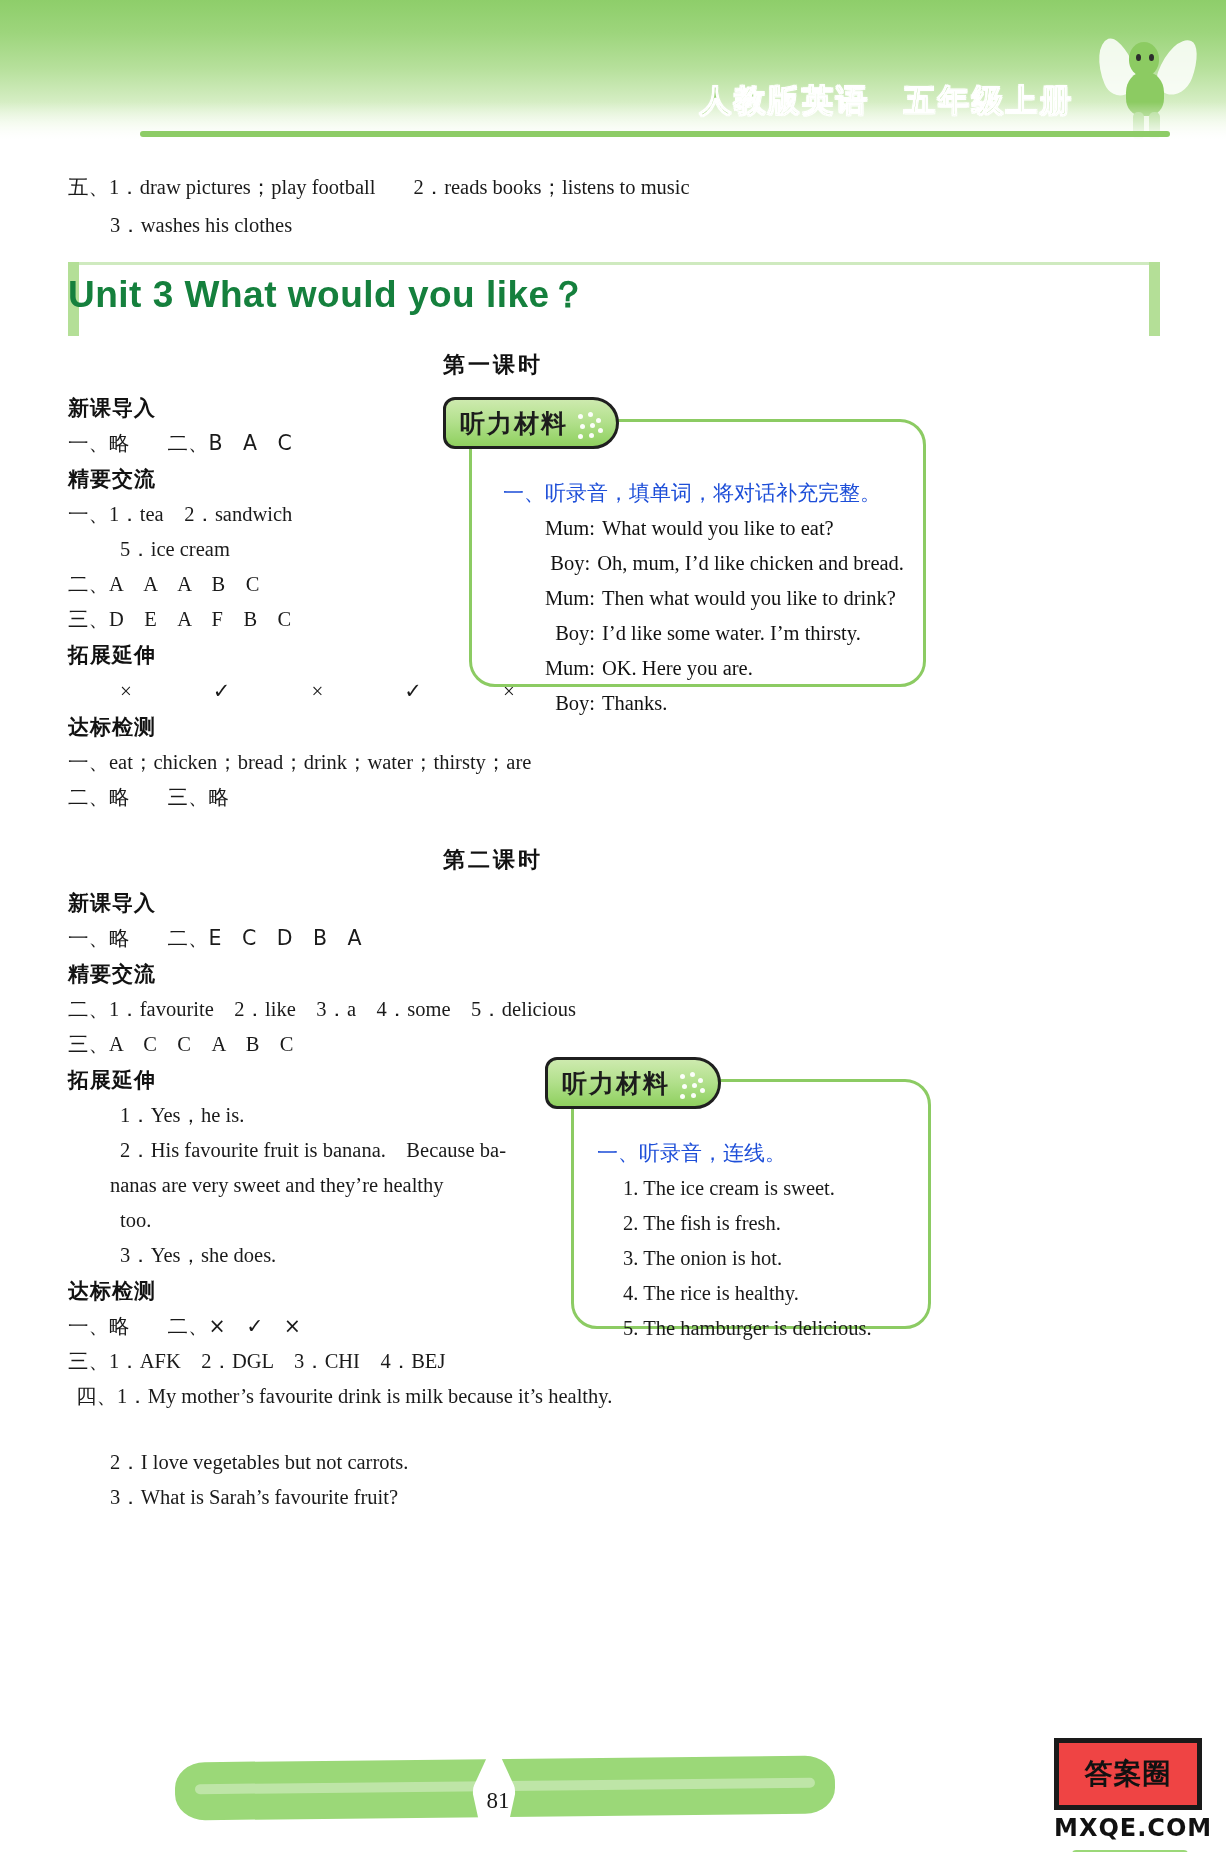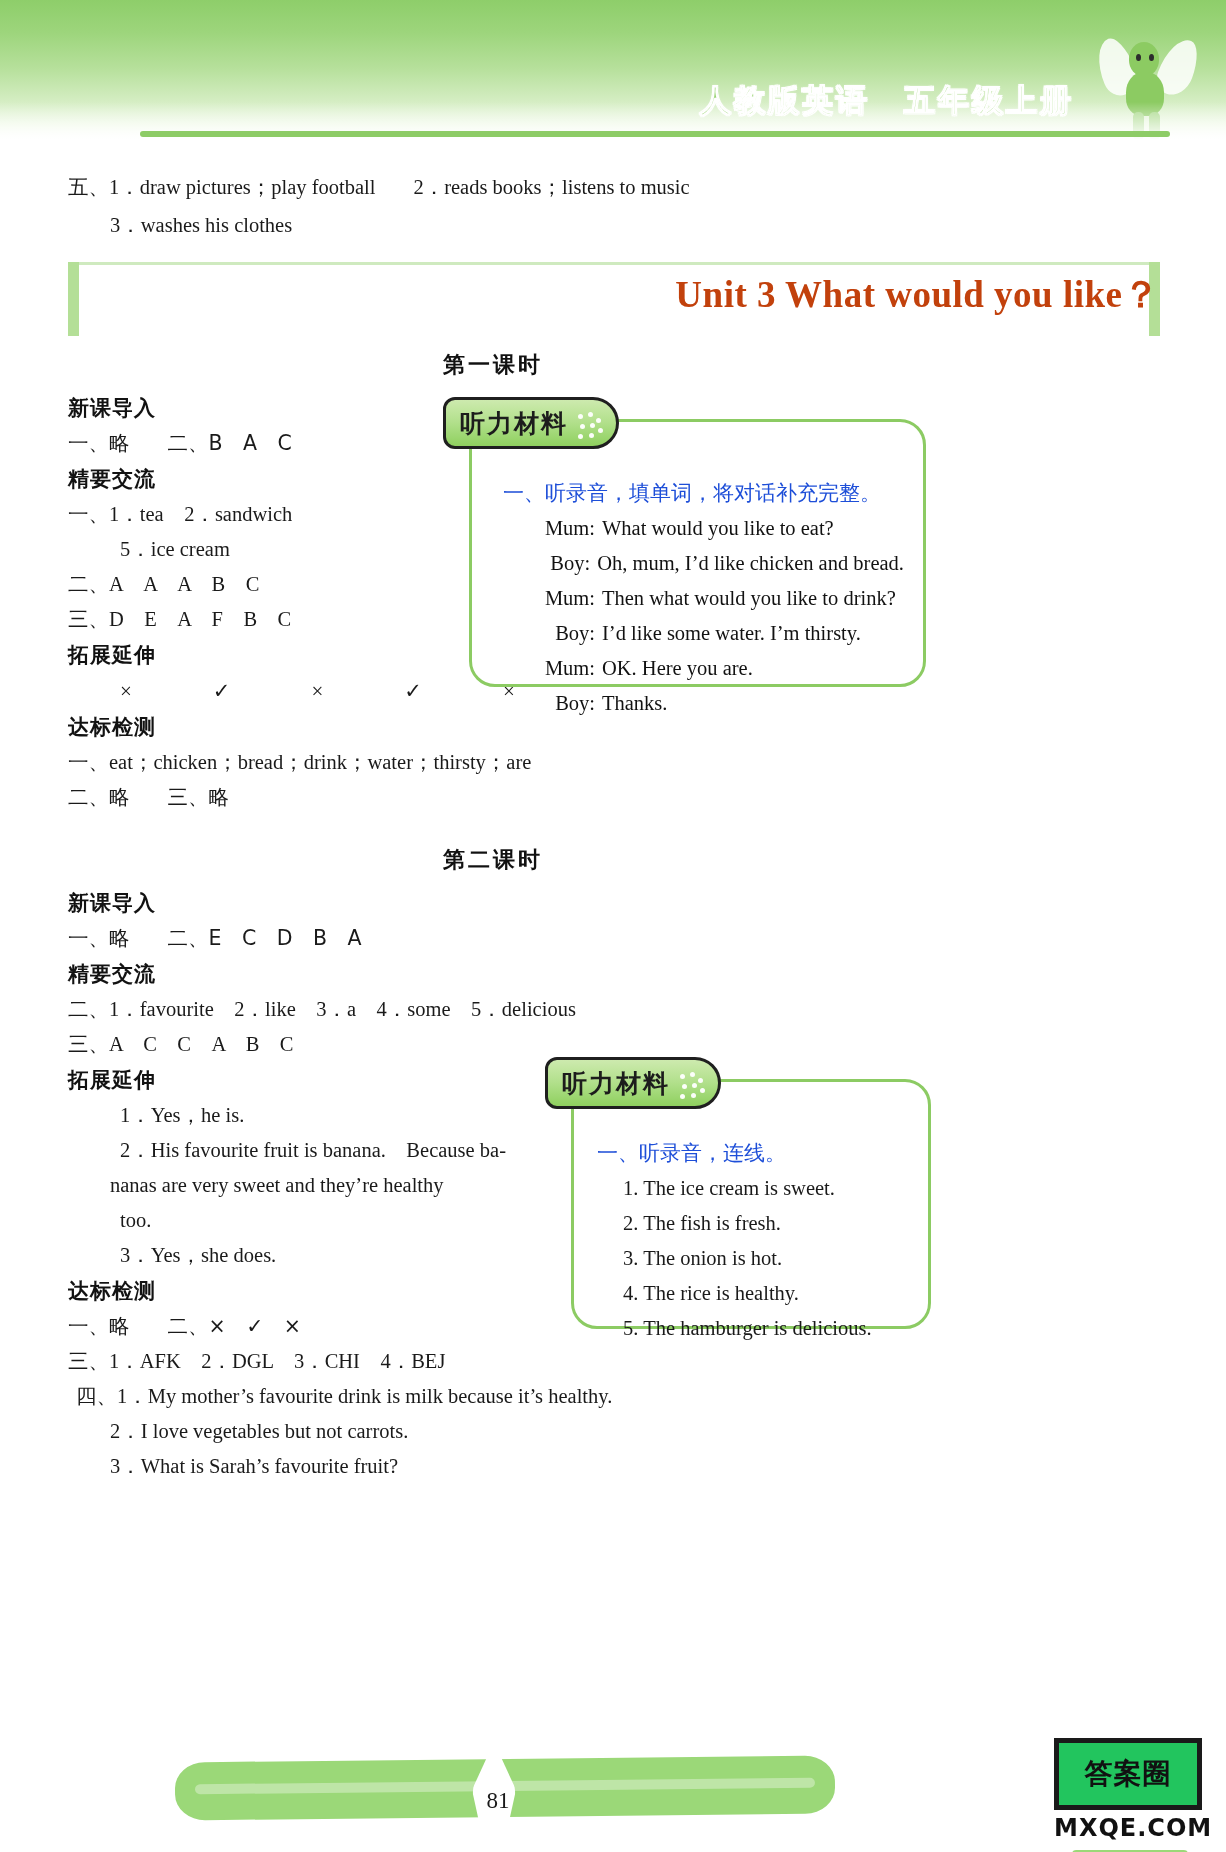--- a/index.html
+++ b/index.html
@@ -100,25 +100,25 @@
   .unit-banner .rail-l {
     position:absolute; left: 0; top: 0; width: 11px; height: 74px;
     background: #b4df97;
   }
   .unit-banner .rail-r {
     position:absolute; right: 0; top: 0; width: 11px; height: 74px;
     background: #b4df97;
   }
   .unit-title {
     position:absolute; left: 0; top: 8px; width: 100%;
-    text-align: right;
+    text-align: left;
     font-size: 37px;
     font-weight: bold;
-    font-family: Liberation Serif, serif;
-    color: #c2410c;
+    font-family: Liberation Sans, sans-serif;
+    color: #15803d;
     letter-spacing: .5px;
   }
 
   
   .left-col { position:absolute; left: 68px; width: 560px; }
   .sec-head {
     font-family: "DejaVu Sans", sans-serif;
     font-size: 21px; font-weight: bold; color:#121212;
     line-height: 36px; letter-spacing: 1px;
   }
@@ -198,21 +198,21 @@
   .pagenum { font-size: 23px; color:#1a1a1a; font-family:"Liberation Serif", serif;margin-left:8px; }
 
   .watermark {
     position:absolute; left: 1054px; top: 1738px;
     width: 148px; height: 106px;
   }
   .wm-box {
     width: 148px; height: 72px;
     border: 5px solid #1a1a1a;
     display:flex; align-items:center; justify-content:center;
-    background:#22c55e;
+    background:#ef4444;
   }
   .wm-box span {
     font-family:"DejaVu Sans", sans-serif;
     font-size: 28px; font-weight:bold; letter-spacing: 1px; color:#111;
   }
   .wm-sub {
     margin-top: 4px; text-align:center;
     font-family:"DejaVu Sans", sans-serif;
     font-size: 24px; font-weight:bold; color:#111; letter-spacing: 1px;
   }
@@ -337,21 +337,21 @@
     <div class="row indent2">2．His favourite fruit is banana.　Because ba-</div>
     <div class="row indent1">nanas are very sweet and they’re healthy</div>
     <div class="row indent2">too.</div>
     <div class="row indent2">3．Yes，she does.</div>
     <div class="sec-head">达标检测</div>
     <div class="row">
       <span class="cn">一、略</span><span class="sp-l"></span><span class="cn">二、×　✓　×</span>
     </div>
     <div class="row" style="width:700px;">三、1．AFK　2．DGL　3．CHI　4．BEJ</div>
     <div class="row" style="width:760px;margin-left:8px;">四、1．My mother’s favourite drink is milk because it’s healthy.</div>
-    <div class="row indent1" style="width:700px;">2．I love vegetables but not carrots.</div>
+    <div class="row indent1" style="width:700px;margin-top:31px;">2．I love vegetables but not carrots.</div>
     <div class="row indent1" style="width:700px;">3．What is Sarah’s favourite fruit?</div>
   </div>
 
   <div class="listen-box" style="left:545px; top:1045px; width:386px; height:290px;">
     <div class="listen-frame" style="left:26px; top:34px; width:360px; height:250px;"></div>
     <div class="listen-tab" style="left:0px; top:12px;">
       <span class="lbl">听力材料</span>
       <span class="dots">
         <i style="left:2px;top:2px"></i>
           <i style="left:12px;top:0px"></i>

